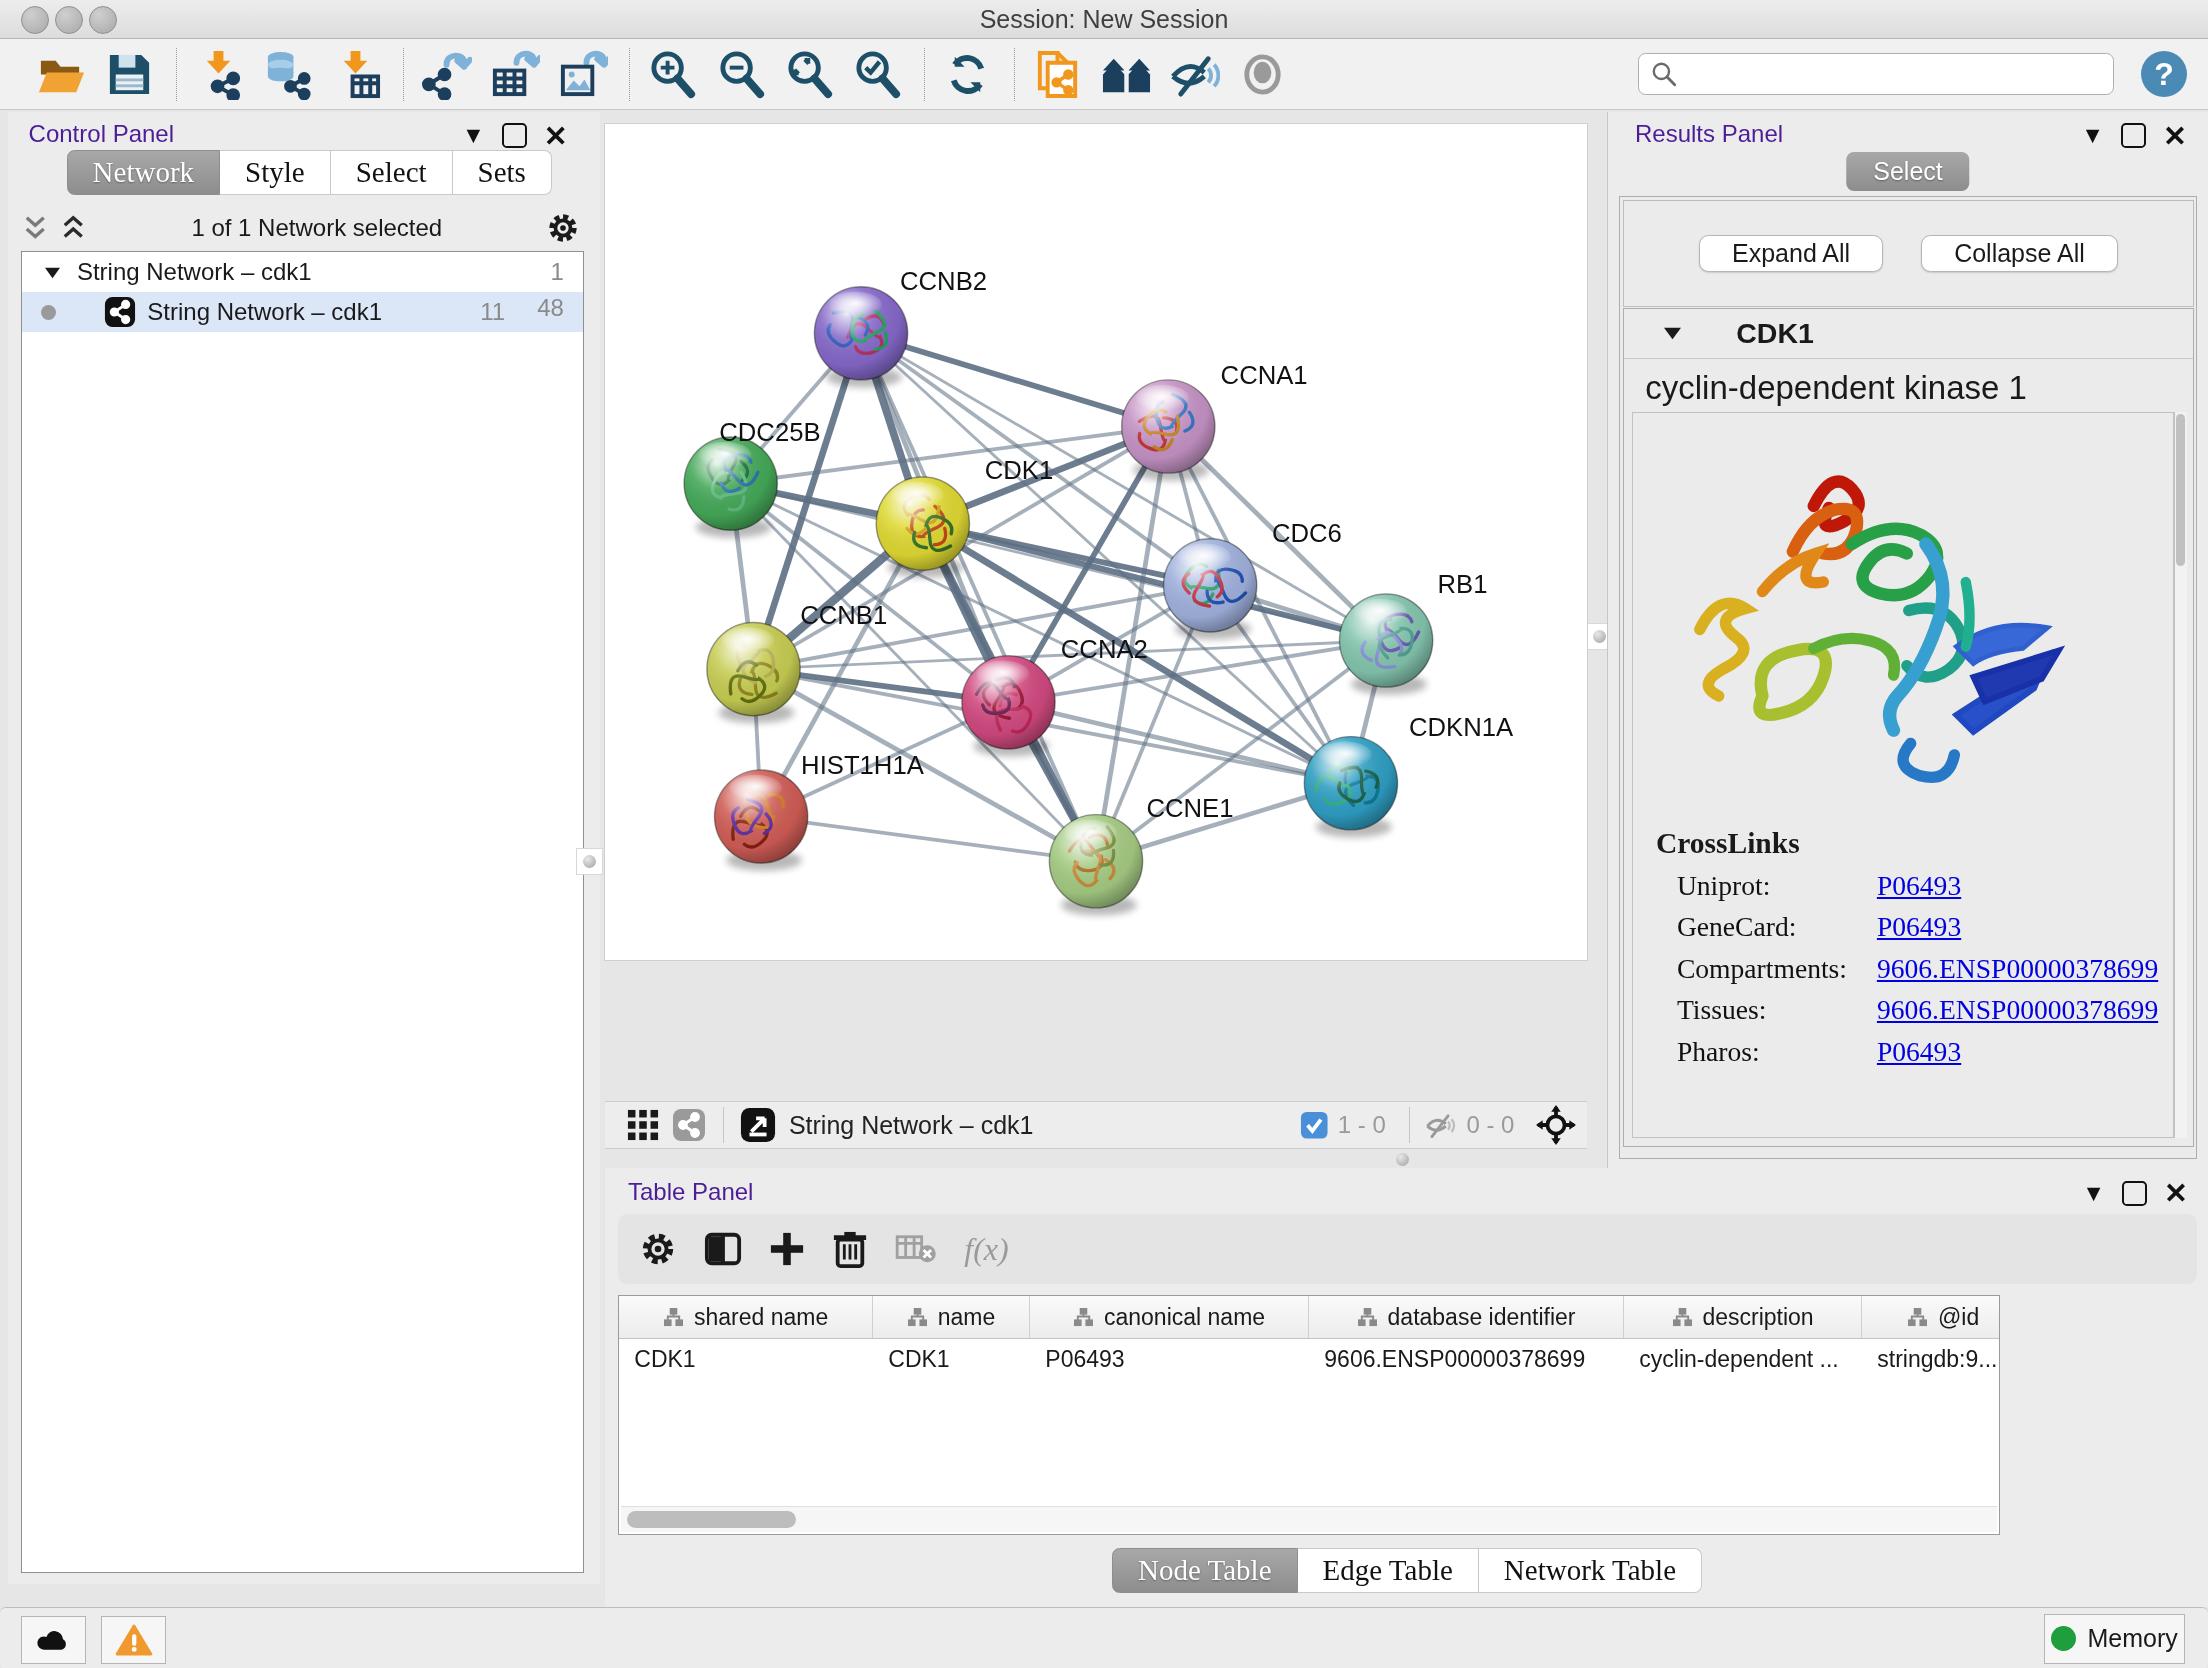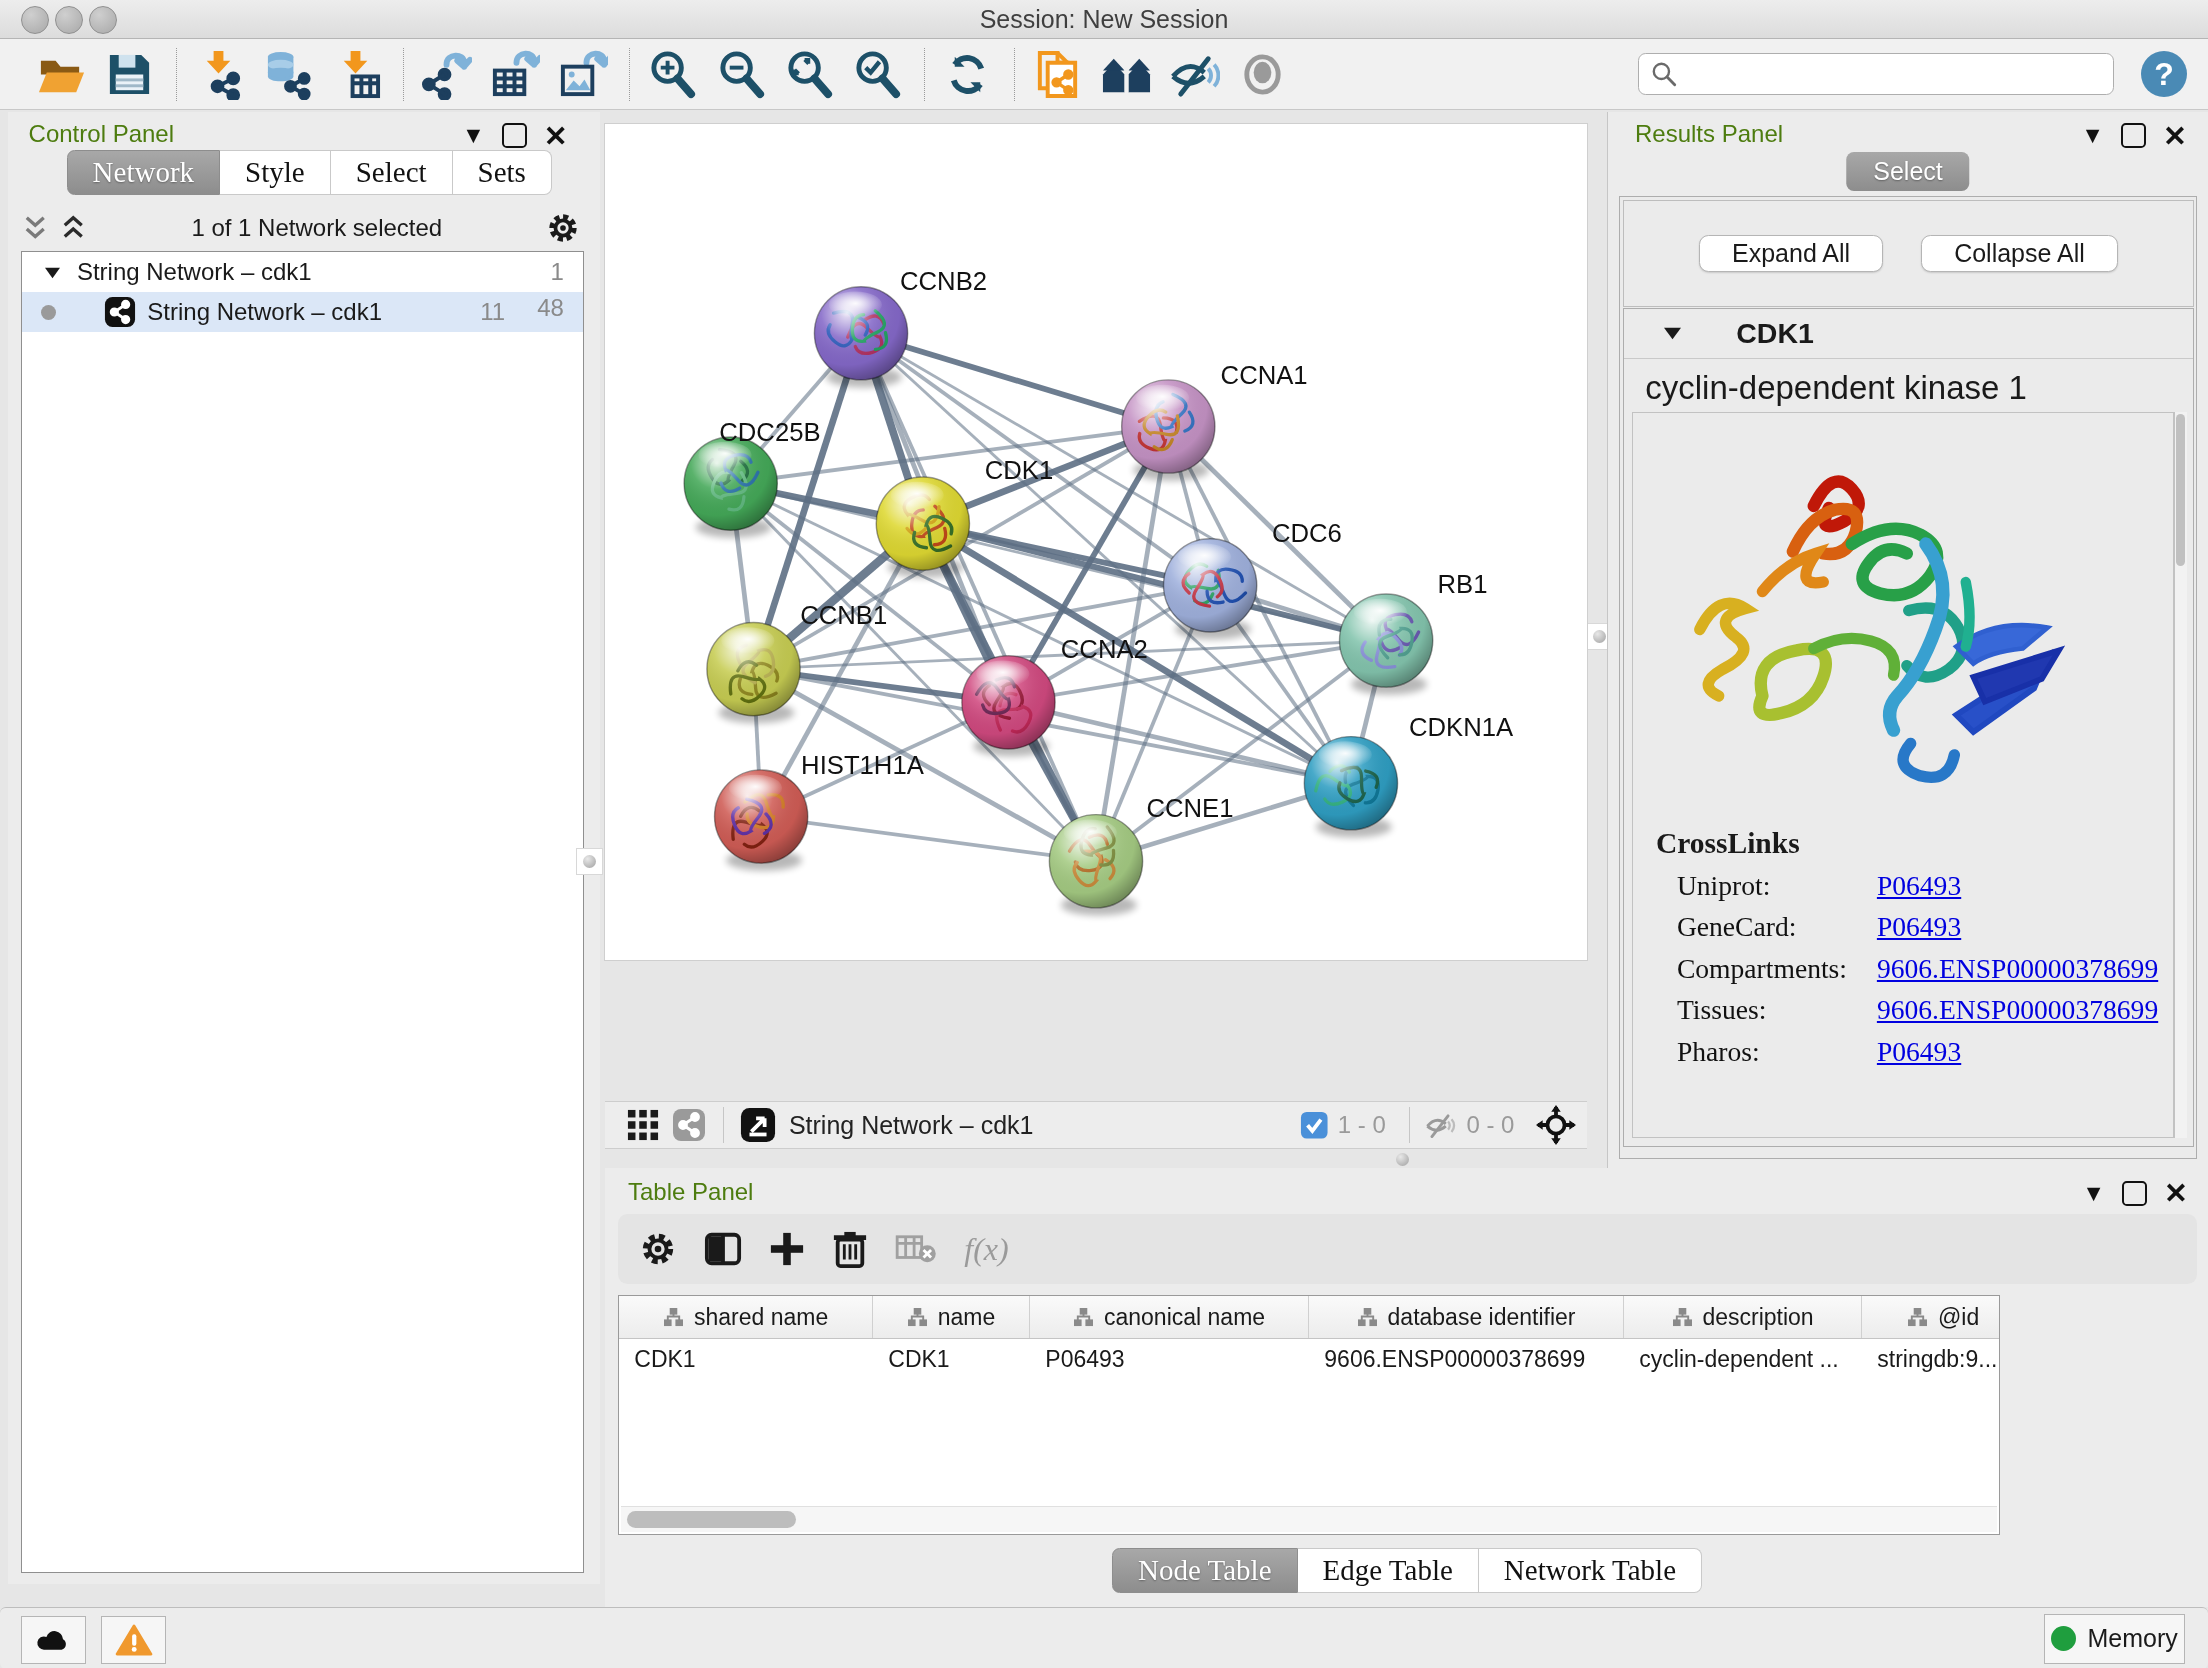--- a/index.html
+++ b/index.html
@@ -10,21 +10,21 @@
   .traffic{position:absolute;top:5.7px;width:26px;height:26px;border-radius:50%;background:radial-gradient(circle at 35% 30%,#cfcfcf,#a8a8a8);border:1px solid #909090;}
   #win-title{width:100%;text-align:center;line-height:38px;font-size:25px;color:#3f3f3f;}
   
   #toolbar{left:0;top:39px;width:2208px;height:71px;background:#f1f1f1;border-bottom:1px solid #c8c8c8;display:flex;align-items:center;padding-left:34px;box-sizing:border-box;}
   .tbtn{width:55px;height:55px;display:flex;align-items:center;justify-content:center;margin-right:13.3px;flex:0 0 auto;}
   .tsep{width:0;height:53px;border-left:1.9px dotted #9a9a9a;margin:0 15px 0 5.7px;flex:0 0 auto;}
   #search-wrap{margin-left:auto;margin-right:27px;width:476px;height:42px;background:#fff;border:1px solid #aeaeae;border-radius:7.6px;display:flex;align-items:center;padding-left:11.4px;box-sizing:border-box;}
   #search-input{border:none;outline:none;font-size:23px;width:409px;background:transparent;font-family:"Liberation Sans",sans-serif;}
   #help-btn{width:46px;height:46px;border-radius:50%;background:#4a8ab5;color:#fff;font-size:32px;font-weight:bold;display:flex;align-items:center;justify-content:center;margin-right:21px;flex:0 0 auto;}
   
-  .panel-head{font-size:24px;color:#4d7c0f;text-align:center;}
+  .panel-head{font-size:24px;color:#4c1d95;text-align:center;}
   .winbtns{display:flex;align-items:center;gap:17px;}
   .wb{font-size:23px;color:#111;line-height:1;}
   .wb.square{width:21px;height:21px;border:2.9px solid #111;border-radius:4.8px;font-size:0;}
   .wb.x{font-weight:bold;font-size:28.5px;}
   .seg{display:flex;}
   .seg .tab{background:#fff;border:1px solid #c9c9c9;border-left:none;padding:4.8px 25px;font-size:29px;color:#111;font-family:Liberation Serif, serif;}
   .seg .tab:first-child{border-left:1px solid #c9c9c9;border-radius:7.6px 0 0 7.6px;}
   .seg .tab:last-child{border-radius:0 7.6px 7.6px 0;}
   .seg .tab.sel{background:linear-gradient(#a8a8a8,#8d8d8d);color:#fff;border-color:#8d8d8d;text-shadow:0 1px 1.9px rgba(0,0,0,.35);}
   

